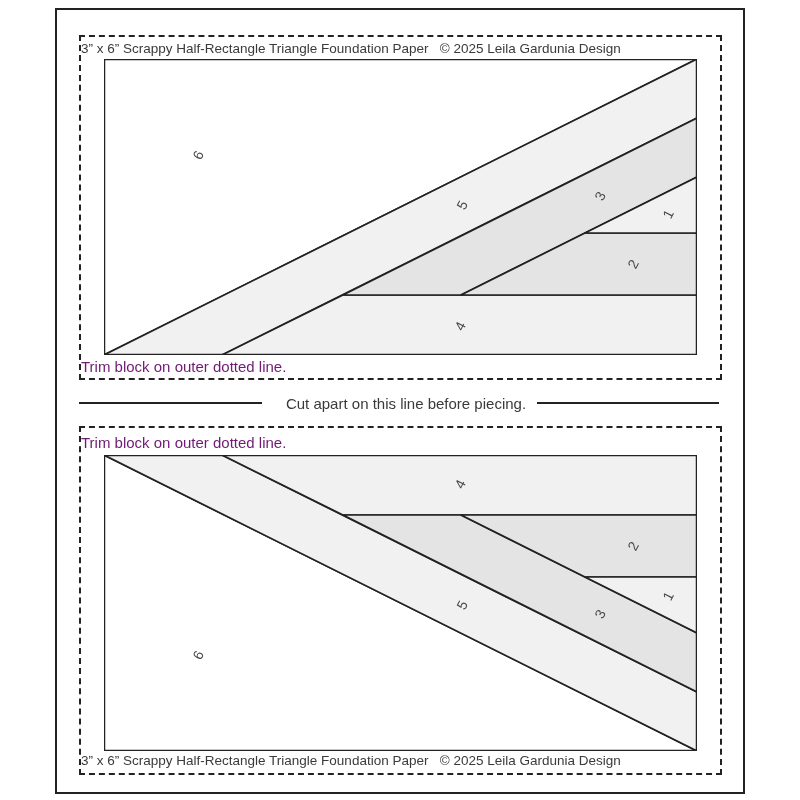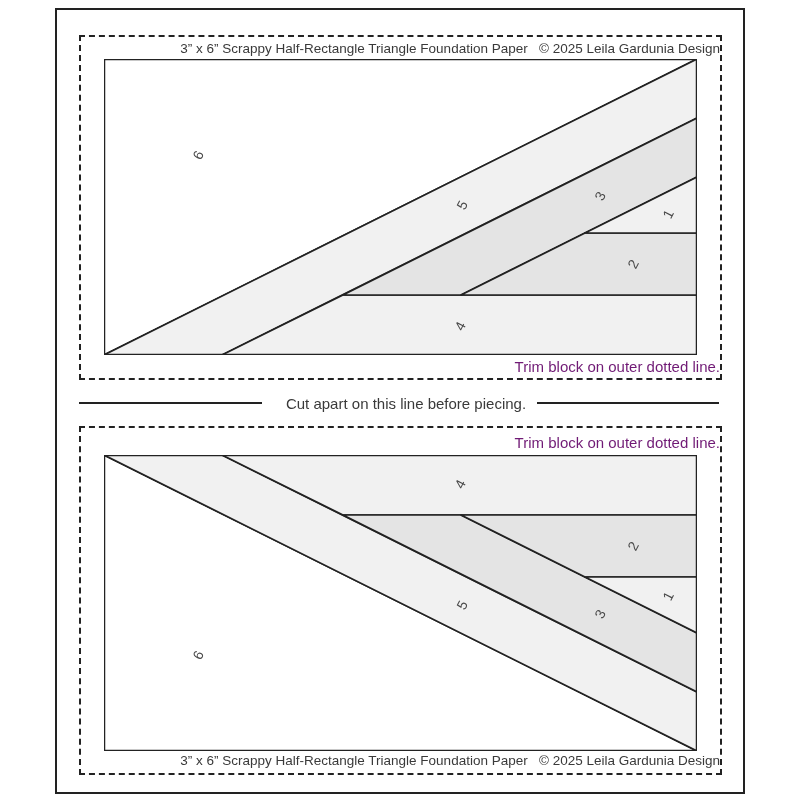--- a/index.html
+++ b/index.html
@@ -19,22 +19,22 @@
   }
   .block-box {
     position: absolute;
     left: 79px; width: 643px;
     border: 2px dashed #222222;
     box-sizing: border-box;
   }
   .block-box.top    { top: 35px;  height: 345px; }
   .block-box.bottom { top: 426px; height: 349px; }
   .caption {
-    position: absolute; left: 6px; right: 0;
-    text-align: right;
+    position: absolute; left: 0; right: 0;
+    text-align: left;
     white-space: pre;
   }
   .caption.small { font-size: 13.5px; line-height: 16px; color: #3a3a3a; }
   .caption.note  { font-size: 15px;   line-height: 17px; color: #701a75; }
   .hdr-top     { top: 4px; }
   .note-bottom { bottom: 3px; }
   .note-top    { top: 6px; }
   .ftr-bottom  { bottom: 4px; }
   .blk { position: absolute; width: 593px; height: 296px; }
   .blk.top-svg    { left: 104px; top: 59px; }

